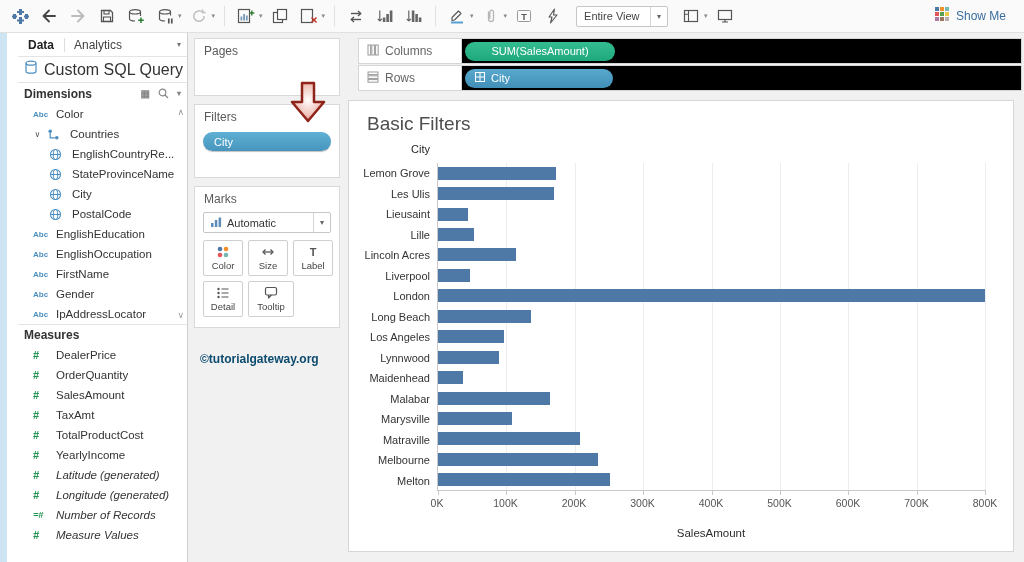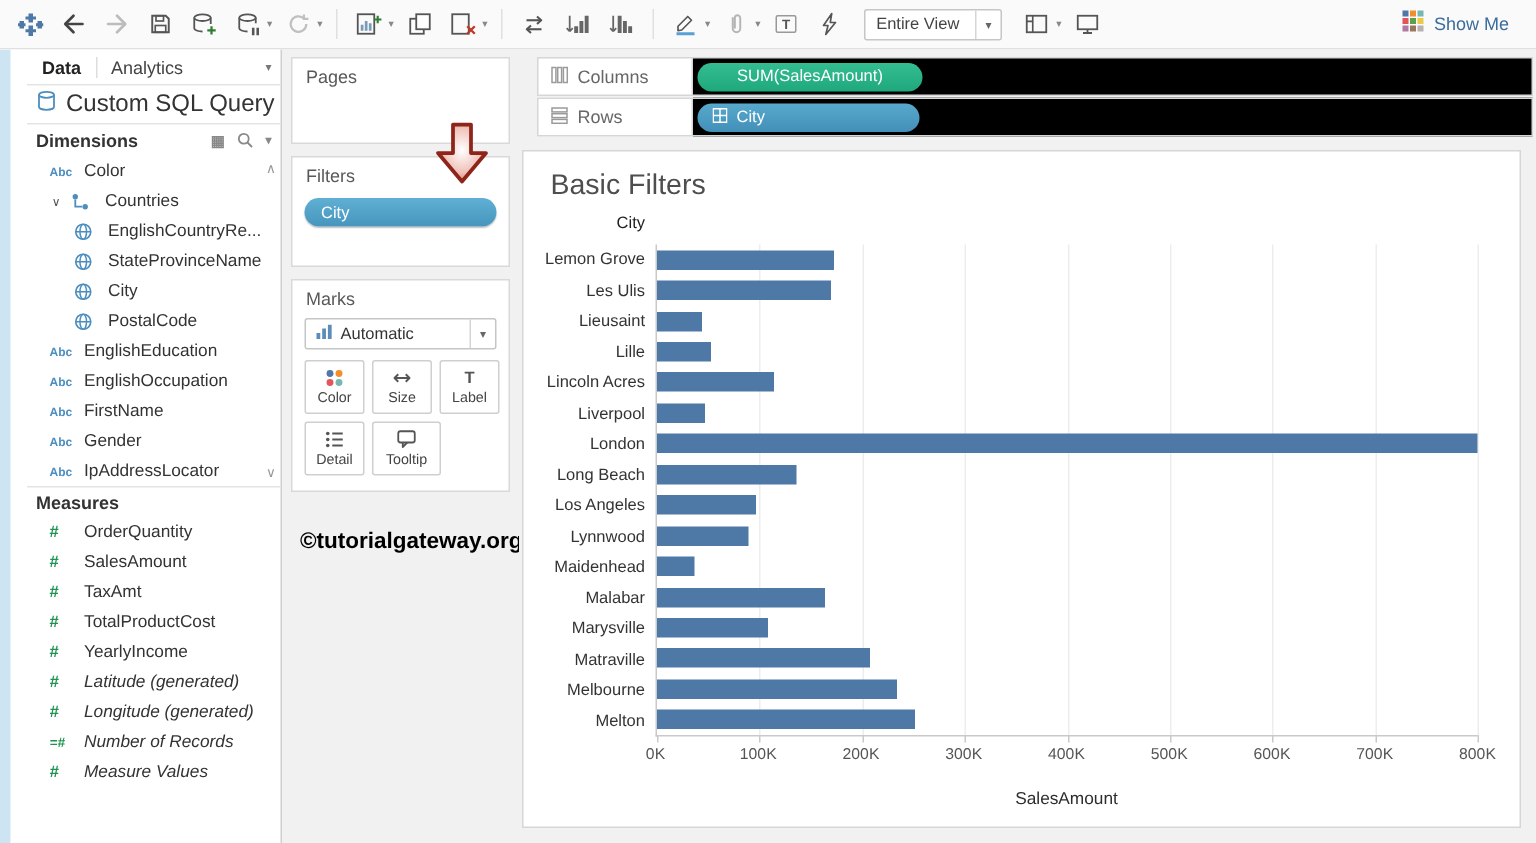--- a/index.html
+++ b/index.html
@@ -66,21 +66,21 @@
   .ms-caret { margin-left:auto; width:17px; align-self:stretch; border-left:1px solid #d5d5d5; display:flex; align-items:center; justify-content:center; font-size:8px; color:#666; }
   .mark-btns { display:flex; flex-wrap:wrap; gap:5px; padding:0 8px 10px; width:146px; }
   .mark-btn { width:40px; height:36px; border:1px solid #cfcfcf; border-radius:2px; background:#fff; display:flex; flex-direction:column; align-items:center; justify-content:center; gap:1px; font-size:9.5px; color:#444; }
   .mark-btn[data-icon="tooltip"] { width:46px; }
   .mb-icon { display:none; height:14px; align-items:center; justify-content:center; }
   .mark-btn[data-icon="color"] .mi-color { display:flex; }
   .mark-btn[data-icon="size"] .mi-size { display:flex; }
   .mark-btn[data-icon="label"] .mi-label { display:flex; font-size:11px; font-weight:bold; color:#555; }
   .mark-btn[data-icon="detail"] .mi-detail { display:flex; }
   .mark-btn[data-icon="tooltip"] .mi-tooltip { display:flex; }
-  .watermark { position:absolute; left:12px; top:319px; color:#000000; font-size:15px; font-weight:bold; }
+  .watermark { position:absolute; left:12px; top:319px; color:#0c4a6e; font-size:12px; font-weight:bold; }
   .red-arrow { position:absolute; left:287px; top:80px; z-index:10; }
 
   
   .main-pane { position:absolute; left:346px; top:33px; right:0; bottom:0; background:#f1f1f1; }
   .shelf-row { position:absolute; left:12px; right:2px; height:26px; display:flex; }
   .shelf-cols { top:5px; } .shelf-rows { top:32px; }
   .shelf-label { width:104px; background:#fff; border:1px solid #d6d6d6; display:flex; align-items:center; gap:6px; padding:0 8px; font-size:12px; color:#666; flex:0 0 auto; }
   .shelf-body { flex:1; background:#000000; border:1px solid #d6d6d6; border-left:none; display:flex; align-items:center; padding:0 3px; }
   .shelf-pill { height:19px; border-radius:10px; color:#fff; font-size:11px; display:flex; align-items:center; box-shadow:0 1px 1px rgba(0,0,0,.2); }
   .pill-green { background:linear-gradient(#35bd92,#1fa87c); width:150px; justify-content:center; }
@@ -399,20 +399,26 @@
             <span class="fld-icon icon-abc"></span>
 
             <span class="lbl">IpAddressLocator</span>
           </div>
         </div>
       <div class="sec-header measures">
         <span>Measures</span>
       </div>
       <div class="field-list">
 
+      <div class="f-row" data-icon="number">
+
+            <span class="fld-icon icon-num"></span>
+
+            <span class="lbl">DealerPrice</span>
+          </div>
           <div class="f-row" data-icon="number">
 
             <span class="fld-icon icon-num"></span>
 
             <span class="lbl">OrderQuantity</span>
           </div>
           <div class="f-row" data-icon="number">
 
             <span class="fld-icon icon-num"></span>
 

